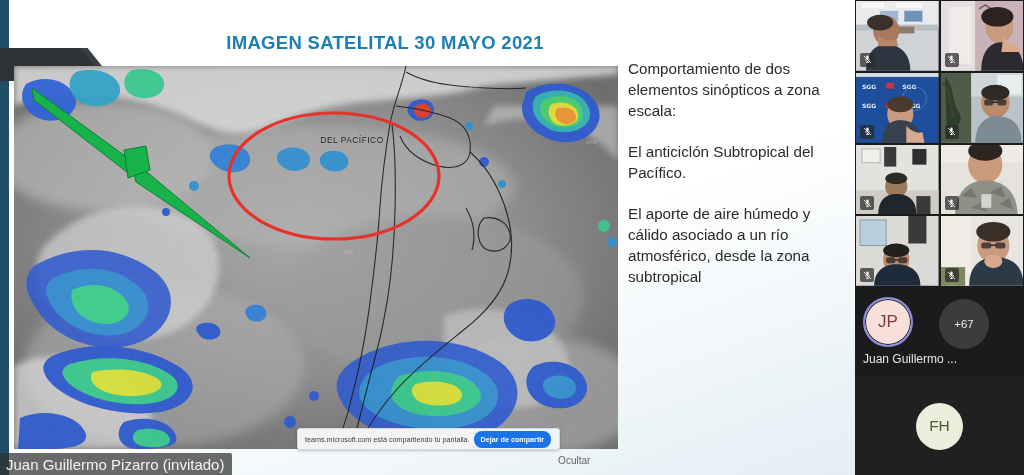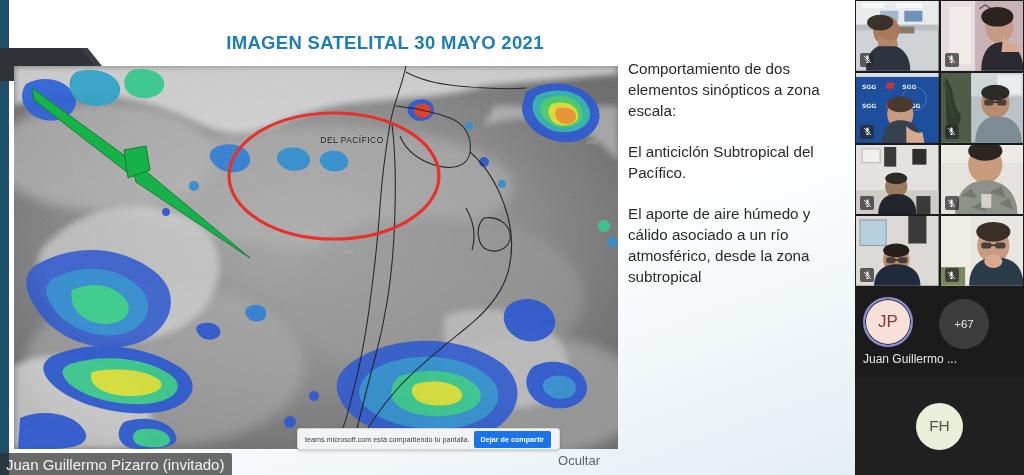--- a/index.html
+++ b/index.html
@@ -106,28 +106,28 @@
     font-size: 7.2px;
     color: #3c4043;
     padding: 0 4px 0 3px;
     gap: 4px;
   }
   #toast-grip { width:5px; height:12px; display:flex; flex-direction:column; justify-content:space-between; }
   #toast-grip i { display:block; height:1px; background:#9aa0a6; }
   #toast-msg { flex: 1; white-space: nowrap; }
   #toast-stop {
     background: #1a73e8; color: #fff;
-    border: none; border-radius: 2px;
+    border: none; border-radius: 8px;
     font-size: 7.2px; font-weight: bold;
     padding: 4px 7px; cursor: pointer;
     font-family: "Liberation Sans", sans-serif;
     white-space: nowrap;
   }
   #toast-hide {
-    color: #5f6368; font-size: 13px;
+    color: #5f6368; font-size: 10px;
     padding: 0 3px; cursor: pointer; white-space: nowrap; margin-top: 42px;
   }
 
   
   #presenter-chip {
     position: absolute; left: 0px; top: 453px;
     background: rgba(48,48,48,.72);
     color: #f3f3f3;
     font-size: 15px;
     padding: 3px 8px 12px 6px;

